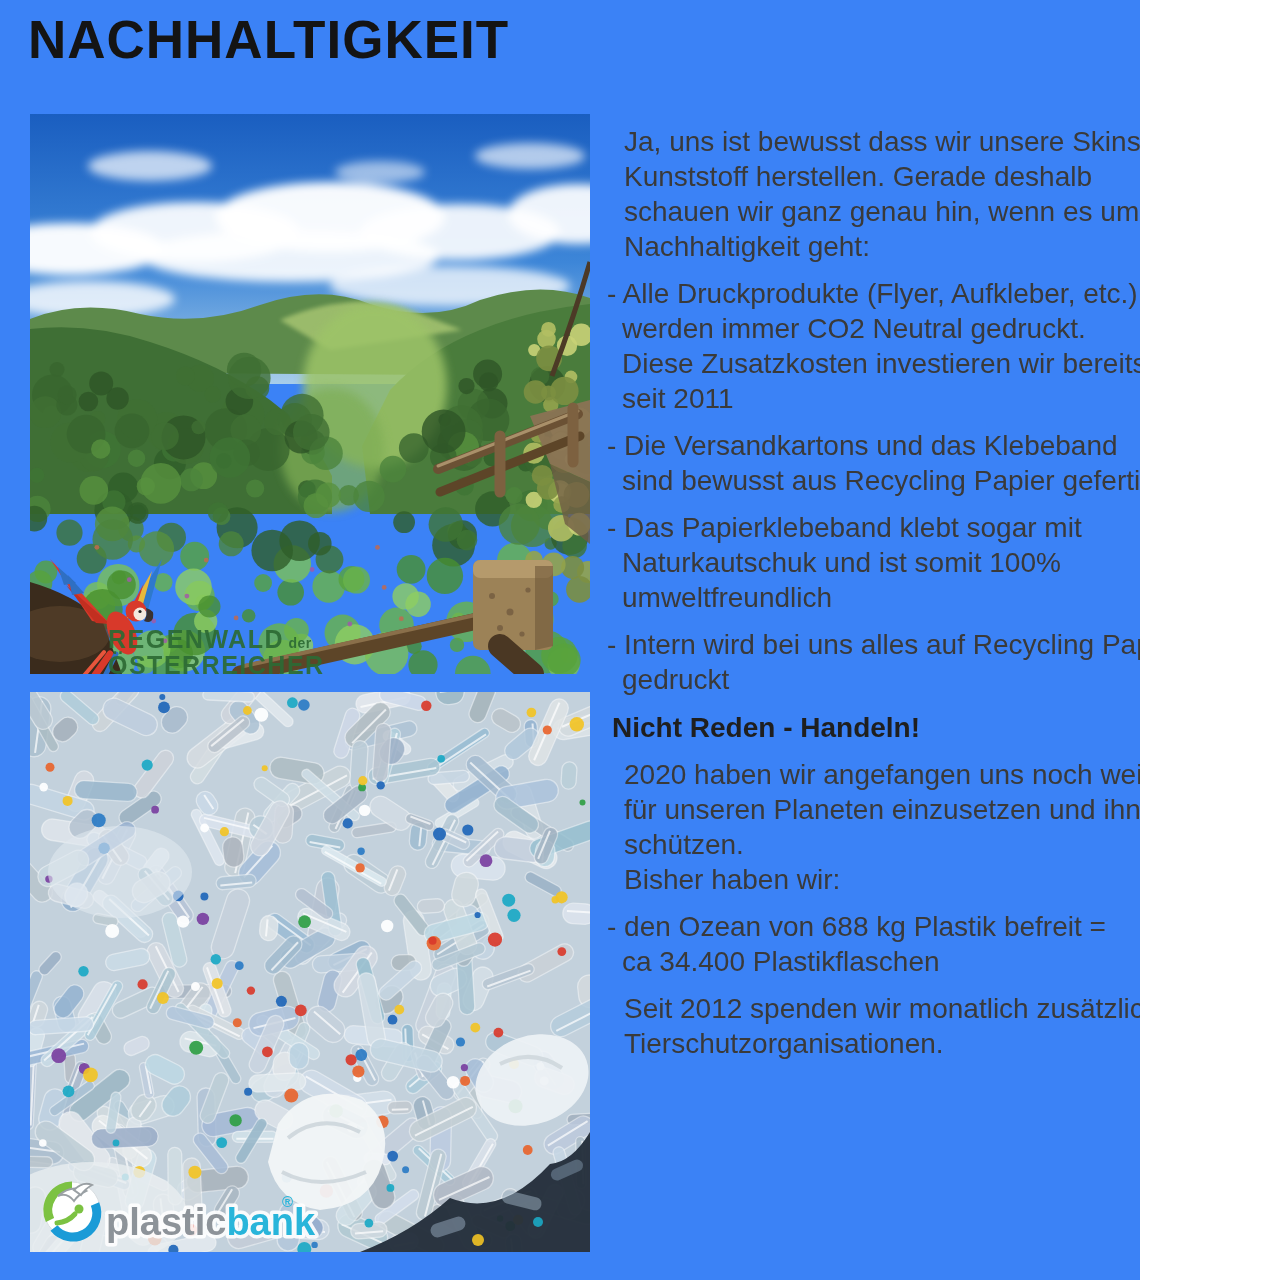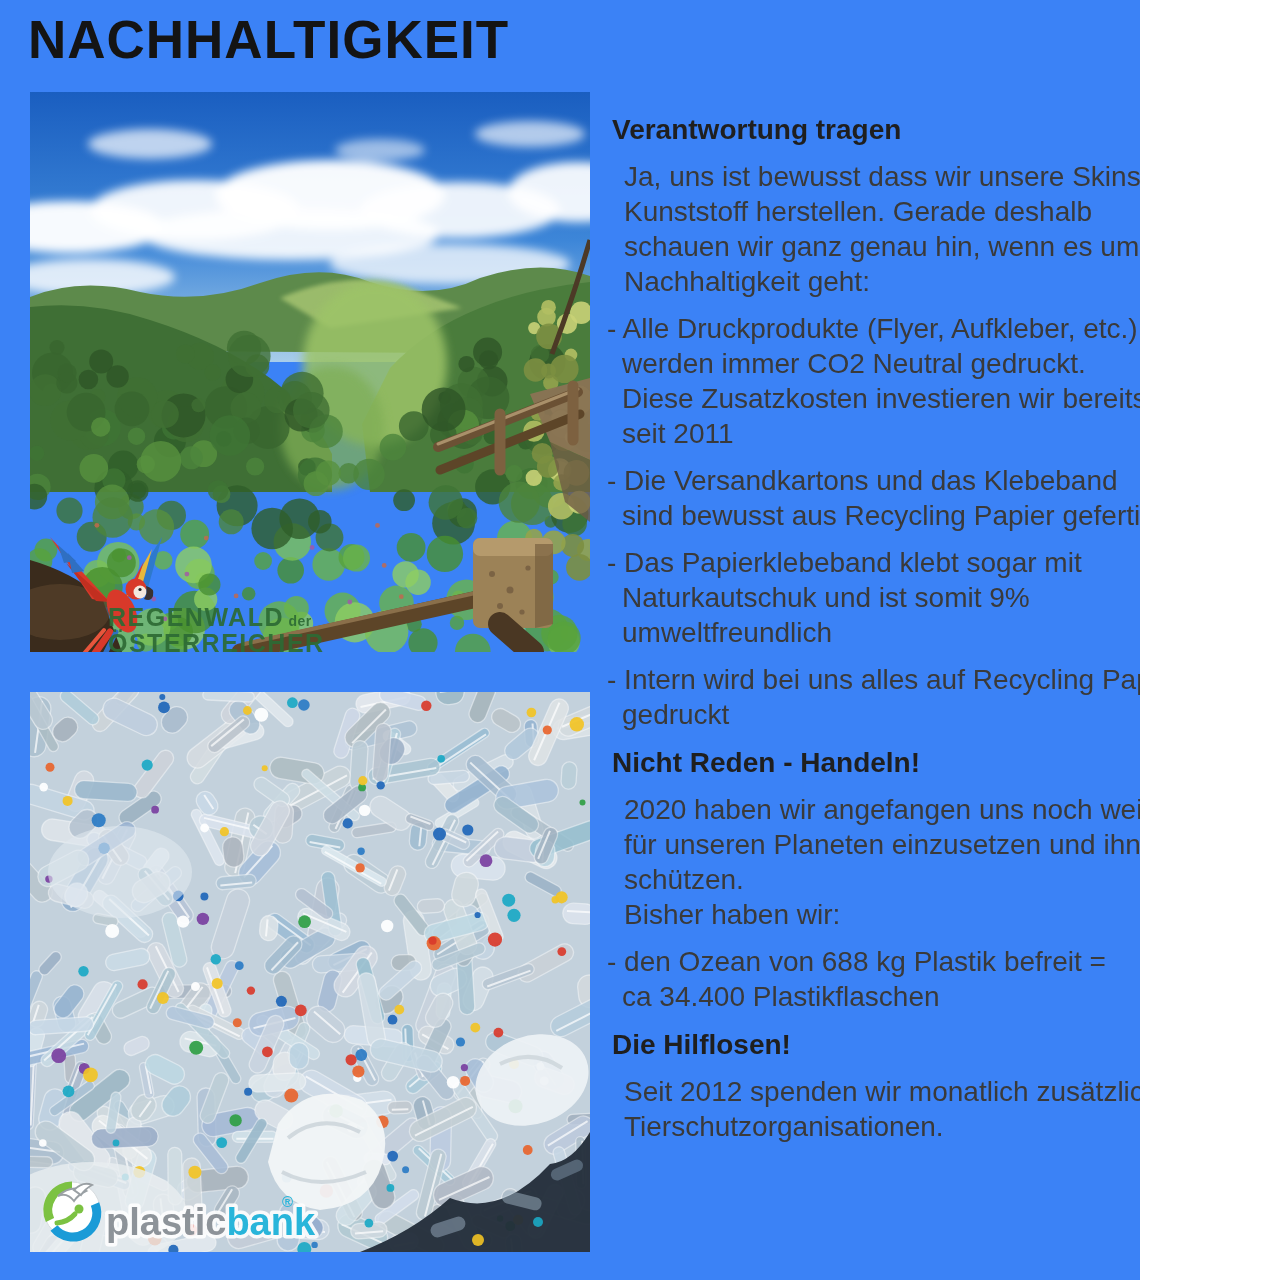--- a/index.html
+++ b/index.html
@@ -2,21 +2,21 @@
 <html><head>
 <meta charset="utf-8">
 <style>
   html,body{margin:0;padding:0;background:#ffffff;}
   .page{position:relative;width:1140px;height:1280px;background:#3b82f6;overflow:hidden;
         font-family:"Liberation Sans", sans-serif;text-decoration:underline;}
   .page-title{position:absolute;left:28px;top:10px;font-size:53px;line-height:60px;
         font-weight:bold;letter-spacing:1px;color:#141414;margin:0;}
   .photo{position:absolute;left:30px;width:560px;height:560px;overflow:hidden;}
   .photo svg{display:block;}
-  .photo-rainforest{top:92px;}
+  .photo-rainforest{top:114px;}
   .photo-plastic{top:692px;}
   .right-col{position:absolute;left:612px;top:112px;width:652px;color:#3a3a3a;
         font-size:28px;line-height:35px;}
   .sec-h{margin:0;font-size:28px;line-height:35px;font-weight:bold;color:#1f1f1f;}
   .gap{margin-top:13px;}
   .blk{margin:12px;white-space:pre-line;}
   .bullet{margin-left:-5px;padding-left:15px;text-indent:-15px;}
 </style>
 </head>
 <body>
@@ -920,48 +920,46 @@
           </text>
           <text x="252" y="515" font-size="15" fill="#29b5da">®</text>
         </g>
       </g>
     </svg>
   </figure>
 
   <div class="right-col">
 
     <section>
-      <h2 class="sec-h">Verantwortung tragen</h2>
       <p class="blk">Ja, uns ist bewusst dass wir unsere Skins aus
 Kunststoff herstellen. Gerade deshalb
 schauen wir ganz genau hin, wenn es um
 Nachhaltigkeit geht:</p>
       <p class="blk bullet">- Alle Druckprodukte (Flyer, Aufkleber, etc.)
 werden immer CO2 Neutral gedruckt.
 Diese Zusatzkosten investieren wir bereits
 seit 2011</p>
       <p class="blk bullet">- Die Versandkartons und das Klebeband
 sind bewusst aus Recycling Papier gefertigt</p>
       <p class="blk bullet">- Das Papierklebeband klebt sogar mit
-Naturkautschuk und ist somit 9%
+Naturkautschuk und ist somit 100%
 umweltfreundlich</p>
       <p class="blk bullet">- Intern wird bei uns alles auf Recycling Papier
 gedruckt</p>
     </section>
 
     <section>
       <h2 class="sec-h gap">Nicht Reden - Handeln!</h2>
       <p class="blk">2020 haben wir angefangen uns noch weiter
 für unseren Planeten einzusetzen und ihn zu
 schützen.
 Bisher haben wir:</p>
       <p class="blk bullet">- den Ozean von 688 kg Plastik befreit =
 ca 34.400 Plastikflaschen</p>
     </section>
 
     <section>
-      <h2 class="sec-h gap">Die Hilflosen!</h2>
       <p class="blk">Seit 2012 spenden wir monatlich zusätzlich an
 Tierschutzorganisationen.</p>
     </section>
 
   </div>
 </div>
 
 </body></html>

